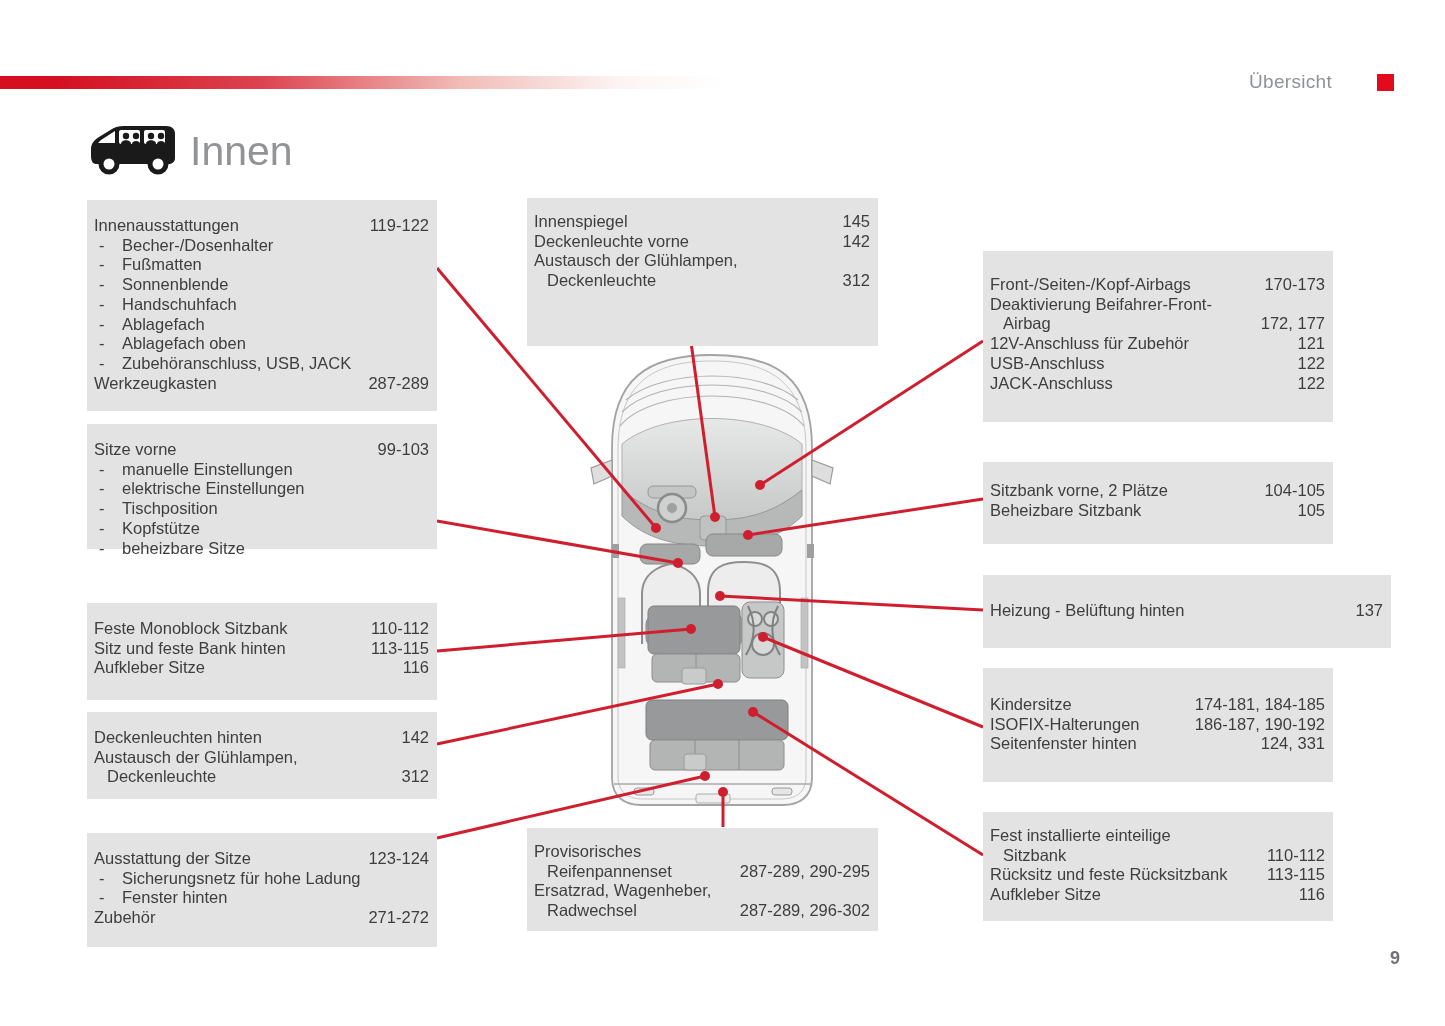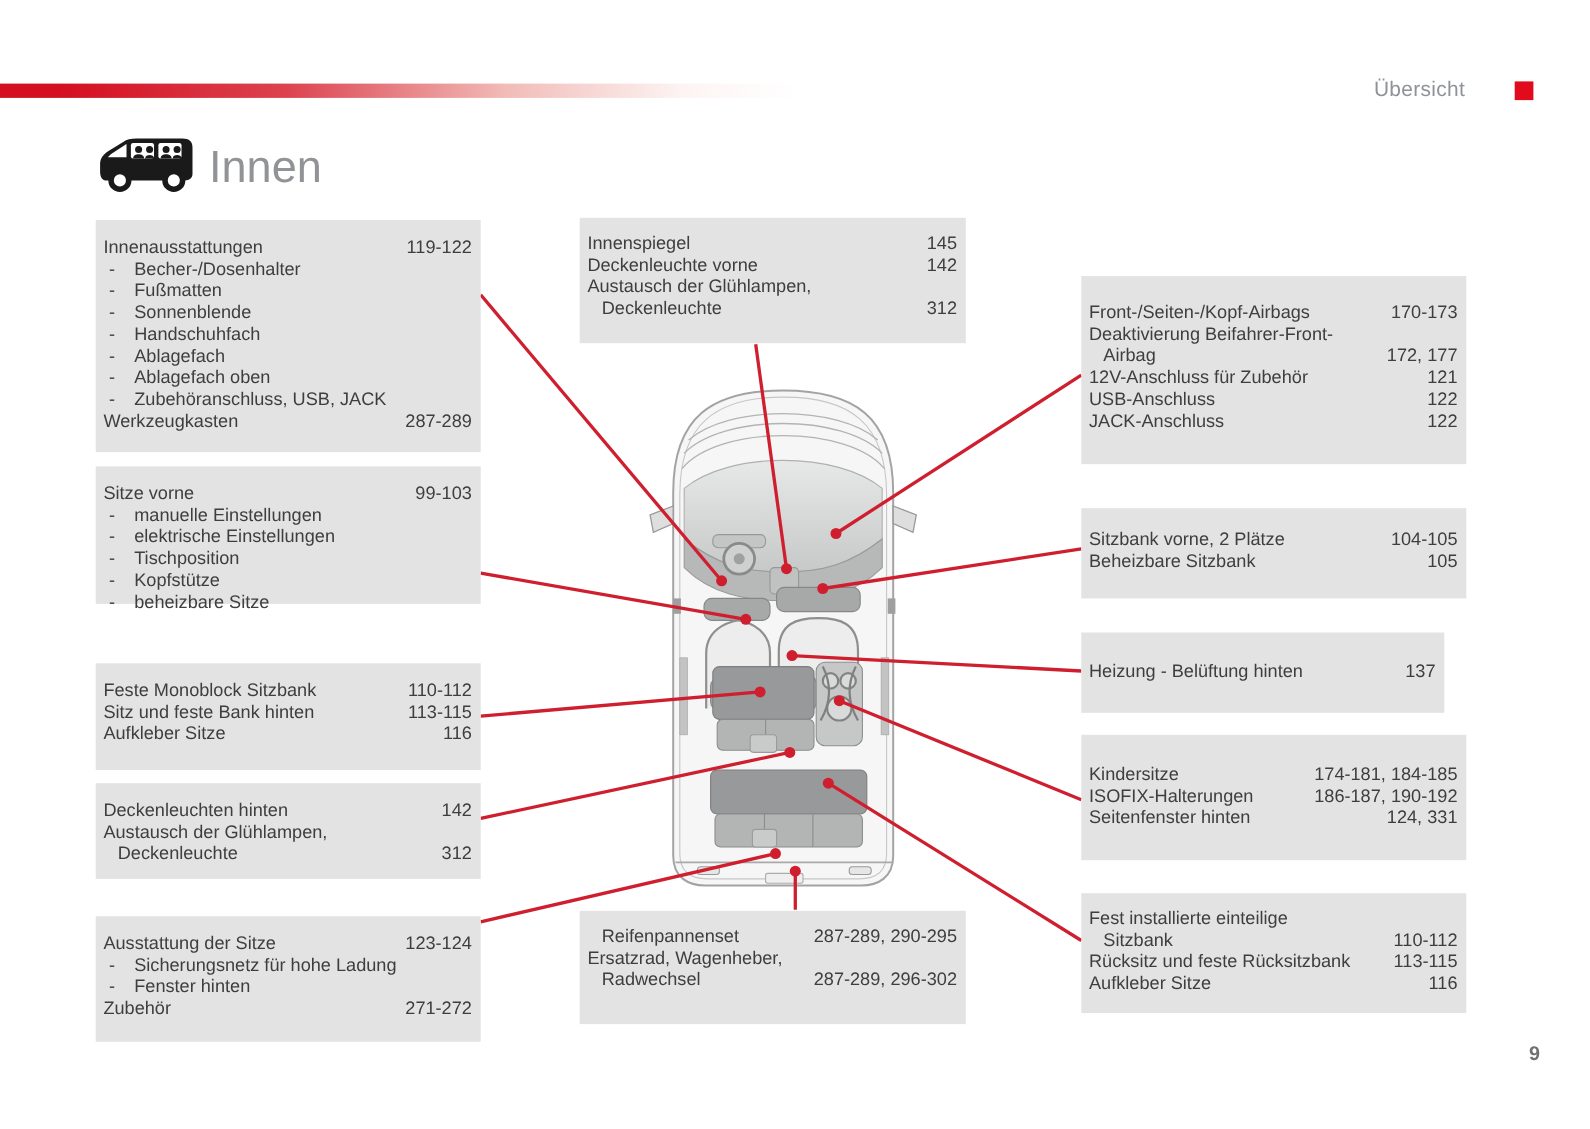--- a/index.html
+++ b/index.html
@@ -270,38 +270,41 @@
     </div>
     <div class="row sub">
       <span class="dash">-</span>
       <span class="lab">Fenster hinten</span>
     </div>
     <div class="row entry">
       <span class="lab">Zubehör</span>
       <span class="pg">271-272</span>
     </div>
   </div>
-<div class="box" style="left:527px;top:198px;width:351px;height:114px;padding-top:14px;">
+<div class="box" style="left:527px;top:198px;width:351px;height:148px;padding-top:14px;">
     <div class="row entry">
       <span class="lab">Innenspiegel</span>
       <span class="pg">145</span>
     </div>
     <div class="row entry">
       <span class="lab">Deckenleuchte vorne</span>
       <span class="pg">142</span>
     </div>
     <div class="row entry">
       <span class="lab">Austausch der Glühlampen,</span>
     </div>
     <div class="row cont">
       <span class="lab">Deckenleuchte</span>
       <span class="pg">312</span>
     </div>
   </div>
 <div class="box" style="left:527px;top:828px;width:351px;height:103px;padding-top:14px;">
+    <div class="row entry">
+      <span class="lab">Provisorisches</span>
+    </div>
     <div class="row cont">
       <span class="lab">Reifenpannenset</span>
       <span class="pg">287-289, 290-295</span>
     </div>
     <div class="row entry">
       <span class="lab">Ersatzrad, Wagenheber,</span>
     </div>
     <div class="row cont">
       <span class="lab">Radwechsel</span>
       <span class="pg">287-289, 296-302</span>
@@ -335,21 +338,21 @@
 <div class="box" style="left:983px;top:462px;width:350px;height:82px;padding-top:19px;">
     <div class="row entry">
       <span class="lab">Sitzbank vorne, 2 Plätze</span>
       <span class="pg">104-105</span>
     </div>
     <div class="row entry">
       <span class="lab">Beheizbare Sitzbank</span>
       <span class="pg">105</span>
     </div>
   </div>
-<div class="box" style="left:983px;top:575px;width:330px;height:73px;padding-top:26px;">
+<div class="box" style="left:983px;top:575px;width:408px;height:73px;padding-top:26px;">
     <div class="row entry">
       <span class="lab">Heizung - Belüftung hinten</span>
       <span class="pg">137</span>
     </div>
   </div>
 <div class="box" style="left:983px;top:668px;width:350px;height:114px;padding-top:27px;">
     <div class="row entry">
       <span class="lab">Kindersitze</span>
       <span class="pg">174-181, 184-185</span>
     </div>

